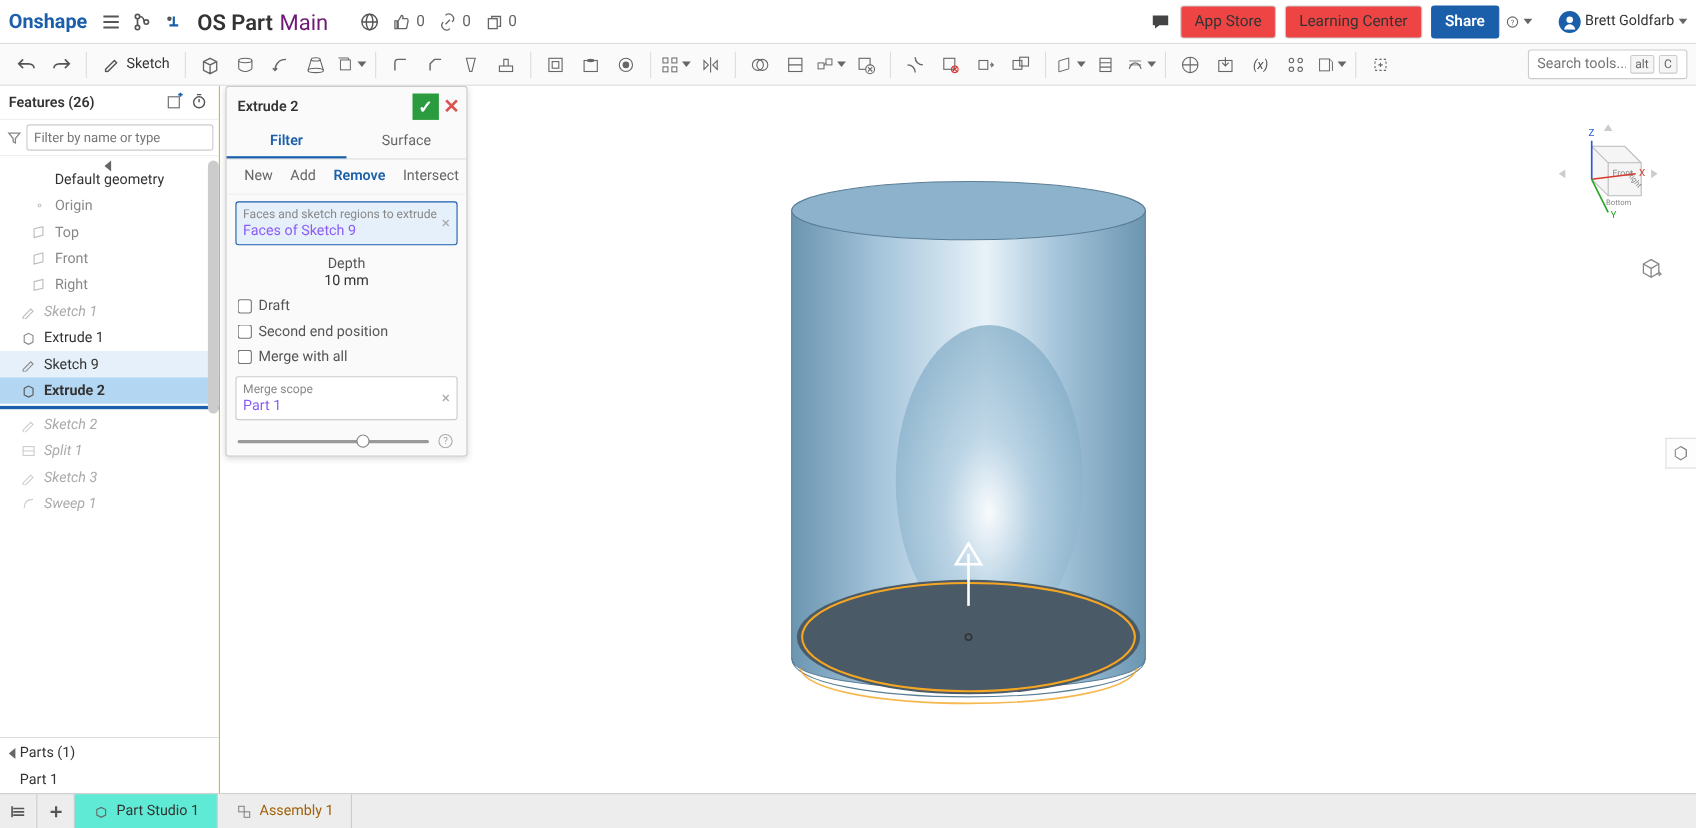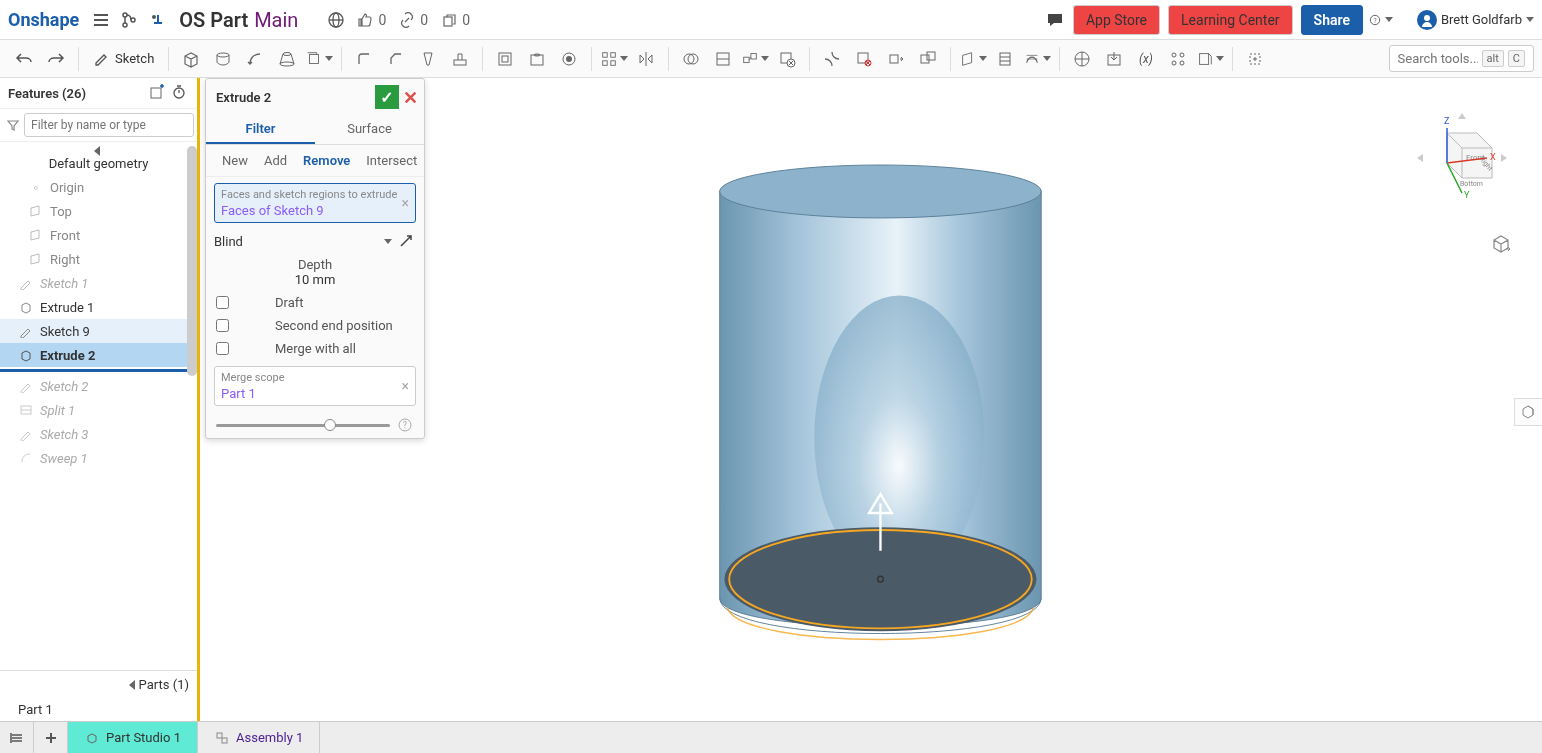--- a/index.html
+++ b/index.html
@@ -28,40 +28,40 @@
 .toolbar .sep { width: 1px; height: 24px; background: #ddd; margin: 0 6px; }
 .toolbar .spacer { flex: 1; }
 .search-box { display: flex; align-items: center; border: 1px solid #ccc; border-radius: 3px; padding: 4px 8px; background: #fff; margin-left: 8px; }
 .search-box input { border: none; outline: none; font-size: 13px; width: 80px; color: #888; }
 .kbd { border: 1px solid #ccc; border-radius: 2px; padding: 1px 4px; font-size: 11px; background: #f5f5f5; margin-left: 4px; color: #666; }
 
 
 .body { flex: 1; display: flex; position: relative; overflow: hidden; }
 
 
-.features { width: 200px; border-right: 3px solid #eab308; display: flex; flex-direction: column; background: #fff; }
+.features { width: 200px; border-right: 1px solid #eab308; display: flex; flex-direction: column; background: #fff; }
 .features-header { display: flex; align-items: center; padding: 6px 8px; border-bottom: 1px solid #eee; font-weight: 600; }
 .features-header .sp { flex: 1; }
 .features-header .ic { width: 18px; height: 18px; margin-left: 4px; cursor: pointer; color: #666; }
 .filter-row { display: flex; align-items: center; padding: 4px 6px; border-bottom: 1px solid #eee; }
 .filter-row .ic { width: 18px; color: #888; }
 .filter-row input { flex: 1; border: 1px solid #ccc; border-radius: 3px; padding: 4px 6px; font-size: 12px; outline: none; margin-left: 4px; }
 .feature-list { flex: 1; overflow-y: auto; position: relative; }
 .feature-item { display: flex; align-items: center; padding: 4px 6px 4px 18px; cursor: pointer; font-size: 13px; color: #333; }
 .feature-item.group { padding-left: 6px; font-weight: 400; flex-direction: column; }
 .feature-item.sub { padding-left: 28px; color: #888; }
 .feature-item .ic { width: 16px; height: 16px; margin-right: 6px; color: #999; display:flex;align-items:center;justify-content:center;}
 .feature-item.active { background: #b3d6f2; font-weight: bold; }
 .feature-item.selected { background: #e6f0fa; }
 .feature-item.dim { color: #aaa; font-style: italic; }
 .rollback-bar { height: 3px; background: #1b5faa; margin: 2px 0; }
 .scroll-thumb { position: absolute; right: 0; width: 10px; background: #ccc; border-radius: 5px; top: 4px; height: 230px; }
 
 .parts-section { border-top: 1px solid #ddd; }
-.parts-header { display: flex; align-items: center; padding: 6px 8px; font-weight: 400; justify-content: flex-end; }
+.parts-header { display: flex; align-items: center; padding: 6px 8px; font-weight: 400; }
 .parts-item { padding: 4px 18px; }
 
 
 .dialog { position: absolute; left: 205px; top: 0; width: 220px; background: #fafafa; border: 1px solid #ccc; box-shadow: 0 2px 6px rgba(0,0,0,0.15); border-radius: 3px; z-index: 10; }
 .dialog-header { display: flex; align-items: center; padding: 6px 6px 6px 10px; font-weight: 600; }
 .dialog-header .sp { flex: 1; }
 .dialog-header .ok { width: 24px; height: 24px; background: #2a9b3f; color: #fff; display: flex; align-items: center; justify-content: center; cursor: pointer; margin-right: 4px; font-size:16px;}
 .dialog-header .cancel { color: #d9534f; font-size: 18px; cursor: pointer; font-weight:bold;}
 .tab-row { display: flex; border-bottom: 1px solid #ddd; }
 .tab { flex: 1; text-align: center; padding: 6px 0; cursor: pointer; color: #666; }
@@ -72,38 +72,38 @@
 .field-box { margin: 6px 8px; border: 1px solid #1b5faa; border-radius: 3px; padding: 4px 6px; background: #e6f0fa; position: relative; }
 .field-label { font-size: 11px; color: #888; }
 .field-value { font-size: 13px; color: #8b5cf6; margin-top: 2px; }
 .field-x { position: absolute; right: 6px; top: 50%; transform: translateY(-50%); color: #aaa; cursor: pointer; font-size: 14px; }
 .select-row { display: flex; align-items: center; padding: 4px 8px; }
 .select-row .arrow-ic { width: 18px; color: #555; margin-left: 6px; }
 .row { display: flex; align-items: center; padding: 4px 10px; flex-direction: column; }
 .row label { color: #555; }
 .row .sp { flex: 1; }
 .row .val { text-align: right; }
-.chk-row { display: flex; align-items: center; padding: 4px 10px; color: #555; gap: 40px; }
+.chk-row { display: flex; align-items: center; padding: 4px 10px; color: #555; }
 .chk-row input { margin-right: 6px; }
 .scope-box { margin: 6px 8px; border: 1px solid #ccc; border-radius: 3px; padding: 4px 6px; background: #fff; position: relative; }
 .slider-row { padding: 6px 10px; display:flex; align-items:center;}
 .slider { flex:1; height: 3px; background: #999; position: relative; border-radius: 2px;}
 .slider .thumb { position: absolute; width: 12px; height: 12px; background: #fff; border: 1px solid #888; border-radius: 50%; top: -5px; left: 62%; }
 .help-ic { width:16px; color:#aaa; margin-left:8px;}
 
 
 .canvas { flex: 1; position: relative; background: #fff; }
 .view-cube { position: absolute; top: 30px; right: 30px; width: 100px; height: 100px; }
 .render-btn { position: absolute; top: 155px; right: 30px; width: 22px; height: 22px; color: #888; }
 .assembly-ic { position: absolute; top: 320px; right: 0; width: 28px; height: 28px; background: #fdfdfd; border: 1px solid #ddd; border-right: none; display:flex;align-items:center;justify-content:center;color:#777;}
 
 
 .bottom-tabs { height: 32px; display: flex; align-items: stretch; border-top: 1px solid #ccc; background: #ededed; }
 .bottom-tabs .tbtn2 { width: 34px; display: flex; align-items: center; justify-content: center; color: #555; cursor: pointer; border-right: 1px solid #ccc; }
-.bottom-tab { display: flex; align-items: center; padding: 0 16px; cursor: pointer; border-right: 1px solid #ccc; color: #4c1d95; background: #ededed; }
+.bottom-tab { display: flex; align-items: center; padding: 0 16px; cursor: pointer; border-right: 1px solid #ccc; color: #a16207; background: #ededed; }
 .bottom-tab.active { background: #5eead4; color: #333; }
 .bottom-tab .ic { margin-right: 6px; width:16px;height:16px;display:flex;align-items:center;justify-content:center;}
 
 .chev { display:inline-block;width:0;height:0;border-top:5px solid transparent;border-bottom:5px solid transparent;border-right:6px solid #666;margin-right:4px;transform:rotate(-90deg);}
 .chev.open { transform: rotate(0deg); border-right-color:#666;}
 svg { display: block; }
 </style>
 </head>
 <body>
 
@@ -643,29 +643,20 @@
     <div class="op-row">
       <span class="op">New</span>
       <span class="op">Add</span>
       <span class="op active">Remove</span>
       <span class="op">Intersect</span>
     </div>
     <div class="field-box">
       <div class="field-label">Faces and sketch regions to extrude</div>
       <div class="field-value">Faces of Sketch 9</div>
       <span class="field-x">×</span>
-    </div>
-    <div class="select-row">
-      <span style="flex:1">Blind</span>
-      <span class="caret-down"></span>
-      <span class="arrow-ic">
-          <svg width="16" height="16" viewBox="0 0 16 16">
-            <path d="M3 13L13 3M9 3h4v4" fill="none" stroke="#444" stroke-width="1.5"></path>
-          </svg>
-        </span>
     </div>
     <div class="row">
       <label>Depth</label>
       <span class="sp"></span>
       <span class="val">10 mm</span>
     </div>
     <div class="chk-row">
         <input type="checkbox" style="">
         <span>Draft</span>
       </div>

